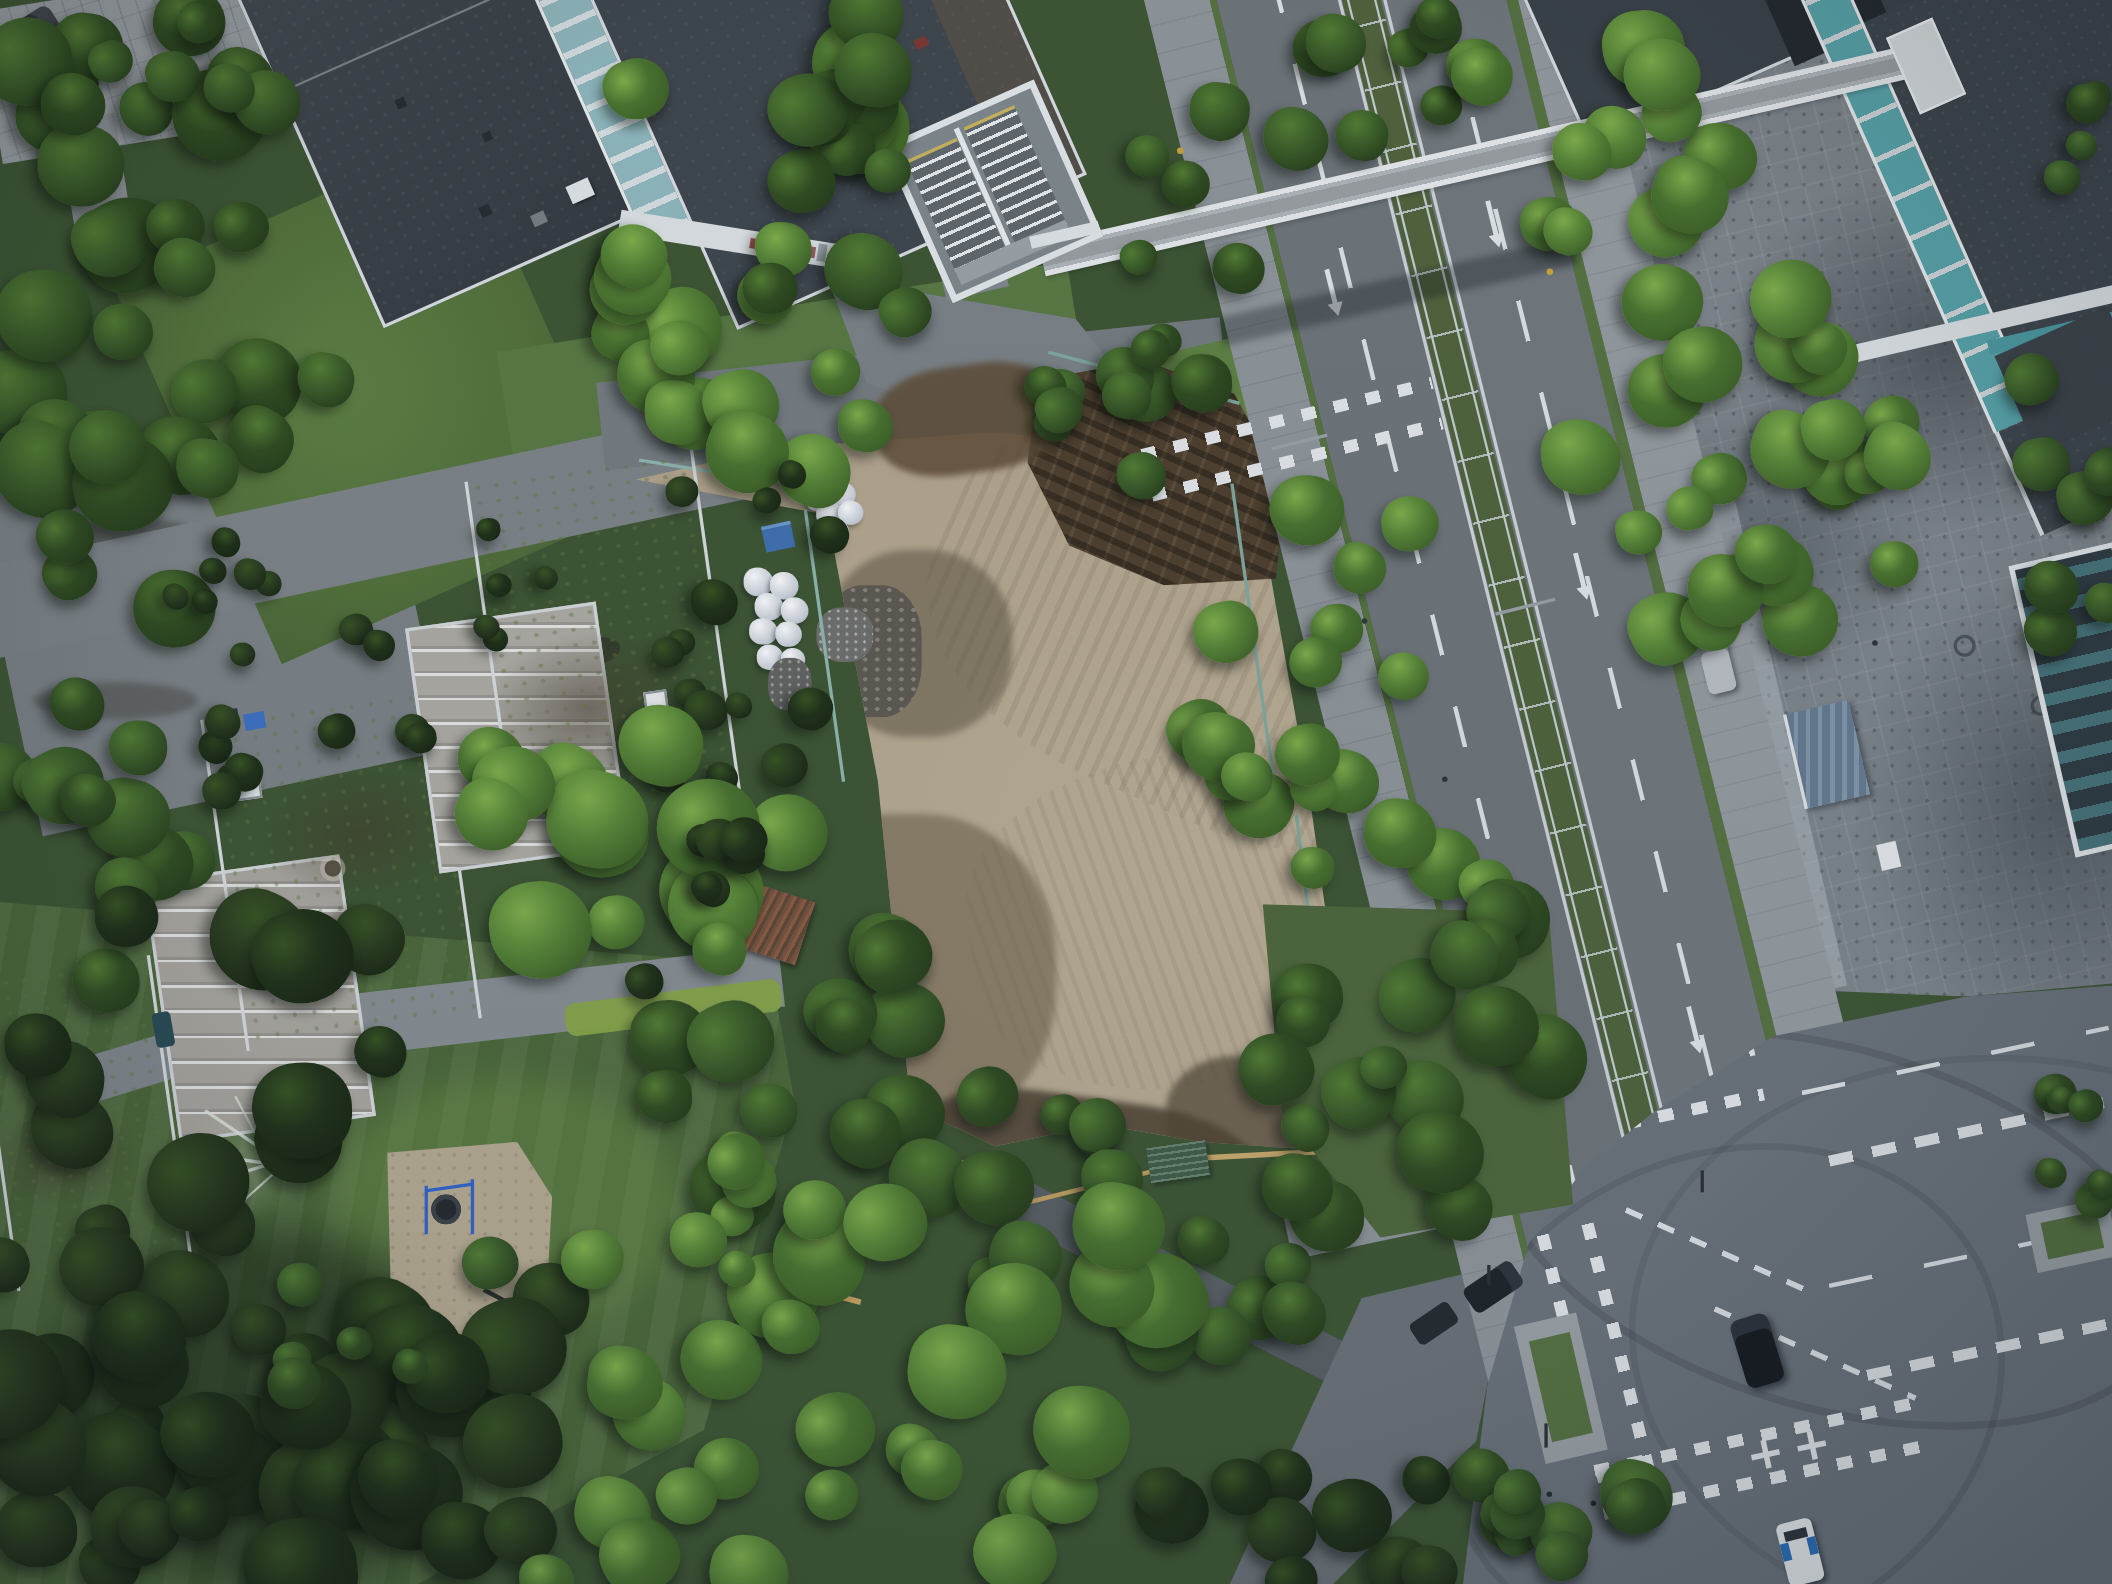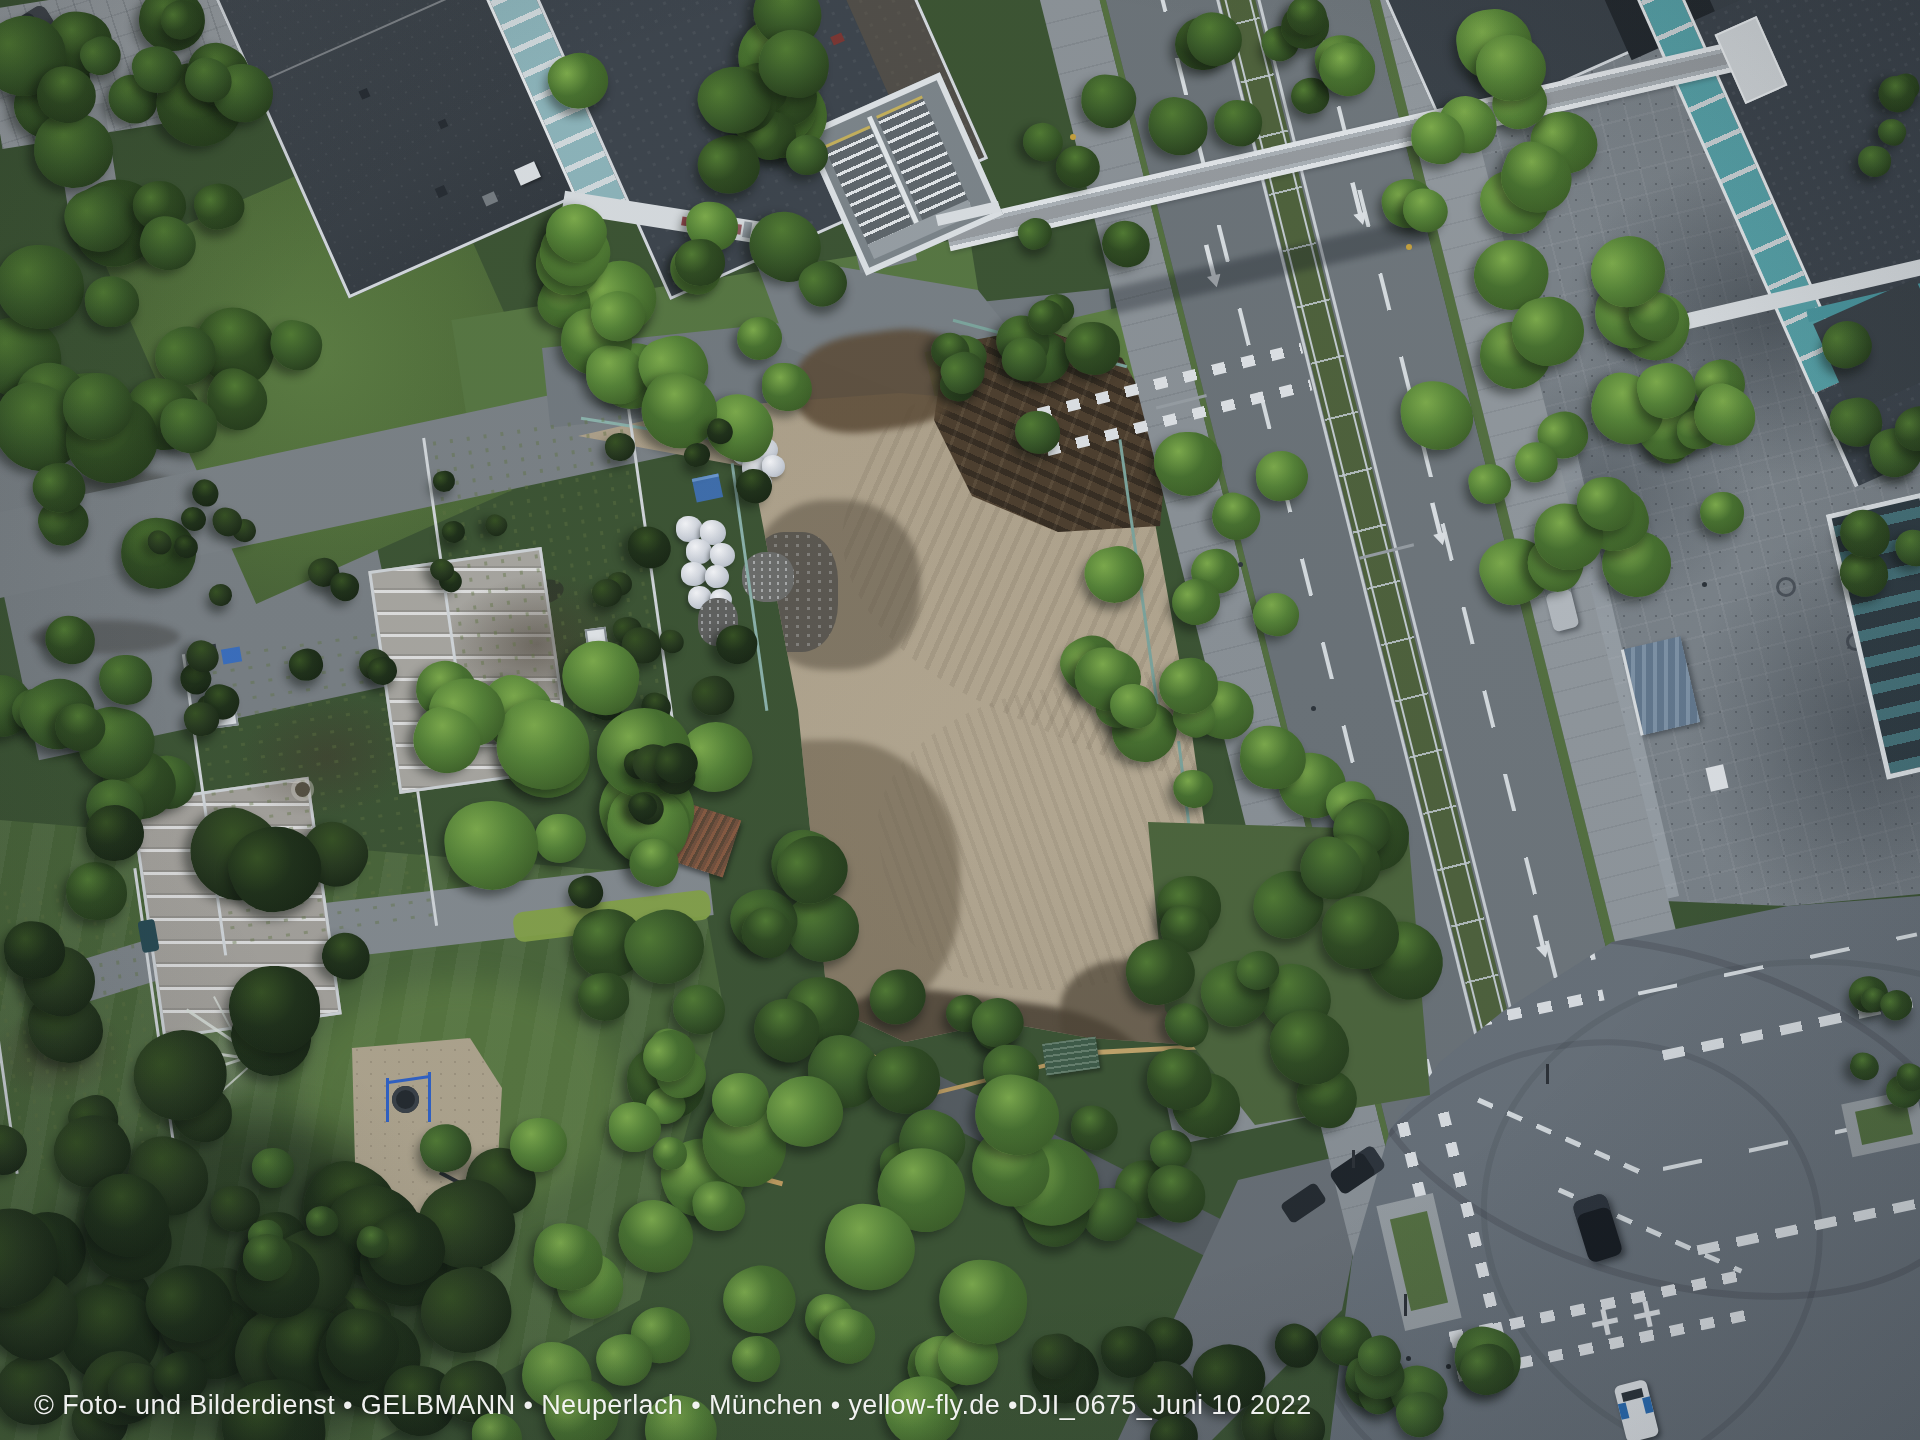--- a/index.html
+++ b/index.html
@@ -674,14 +674,13 @@
       <div class="blob" style="left: 439px; top: 570px; width: 23px; height: 22px; border-radius: 53% 54% 50% 50%; transform: rotate(28deg); background: radial-gradient(circle at 36% 30%, rgb(54, 81, 31) 0%, rgb(30, 47, 21) 42%, rgb(22, 35, 15) 88%); box-shadow: rgba(8, 14, 6, 0.45) -5px 6px 10px;"></div>
       <div class="blob" style="left: 442px; top: 521px; width: 23px; height: 22px; border-radius: 50% 59% 54%; transform: rotate(-16deg); background: radial-gradient(circle at 36% 30%, rgb(54, 81, 31) 0%, rgb(30, 47, 21) 42%, rgb(22, 35, 15) 88%); box-shadow: rgba(8, 14, 6, 0.45) -5px 6px 10px;"></div>
       <div class="blob" style="left: 430px; top: 559px; width: 24px; height: 22px; border-radius: 54% 48% 54% 51%; transform: rotate(29deg); background: radial-gradient(circle at 36% 30%, rgb(54, 81, 31) 0%, rgb(39, 57, 27) 42%, rgb(22, 35, 15) 88%); box-shadow: rgba(8, 14, 6, 0.45) -5px 6px 10px;"></div>
       <div class="blob" style="left: 433px; top: 471px; width: 22px; height: 21px; border-radius: 49% 50% 55% 57%; transform: rotate(-9deg); background: radial-gradient(circle at 36% 30%, rgb(54, 81, 31) 0%, rgb(30, 47, 21) 42%, rgb(22, 35, 15) 88%); box-shadow: rgba(8, 14, 6, 0.45) -5px 6px 10px;"></div>
       <div class="blob" style="left: 485px; top: 515px; width: 22px; height: 21px; border-radius: 46% 50% 56% 57%; transform: rotate(24deg); background: radial-gradient(circle at 36% 30%, rgb(54, 81, 31) 0%, rgb(39, 57, 27) 42%, rgb(22, 35, 15) 88%); box-shadow: rgba(8, 14, 6, 0.45) -5px 6px 10px;"></div>
     </div>
 
   <div class="a" style="left:0;top:0;width:100%;height:100%;pointer-events:none;background:linear-gradient(180deg,rgba(62,82,112,.05),rgba(52,72,102,.1));z-index:50;"></div>
   <div class="a" style="left:0;top:0;width:100%;height:100%;pointer-events:none;background:radial-gradient(ellipse at 50% 45%,transparent 58%,rgba(10,14,18,.2) 100%);z-index:51;"></div>
 
-  <div class="watermark">© Foto- und Bilderdienst • GELBMANN • Neuperlach • München • yellow-fly.de •DJI_0675_Juni 10 2022</div>
 </div>
 
 </body></html>

